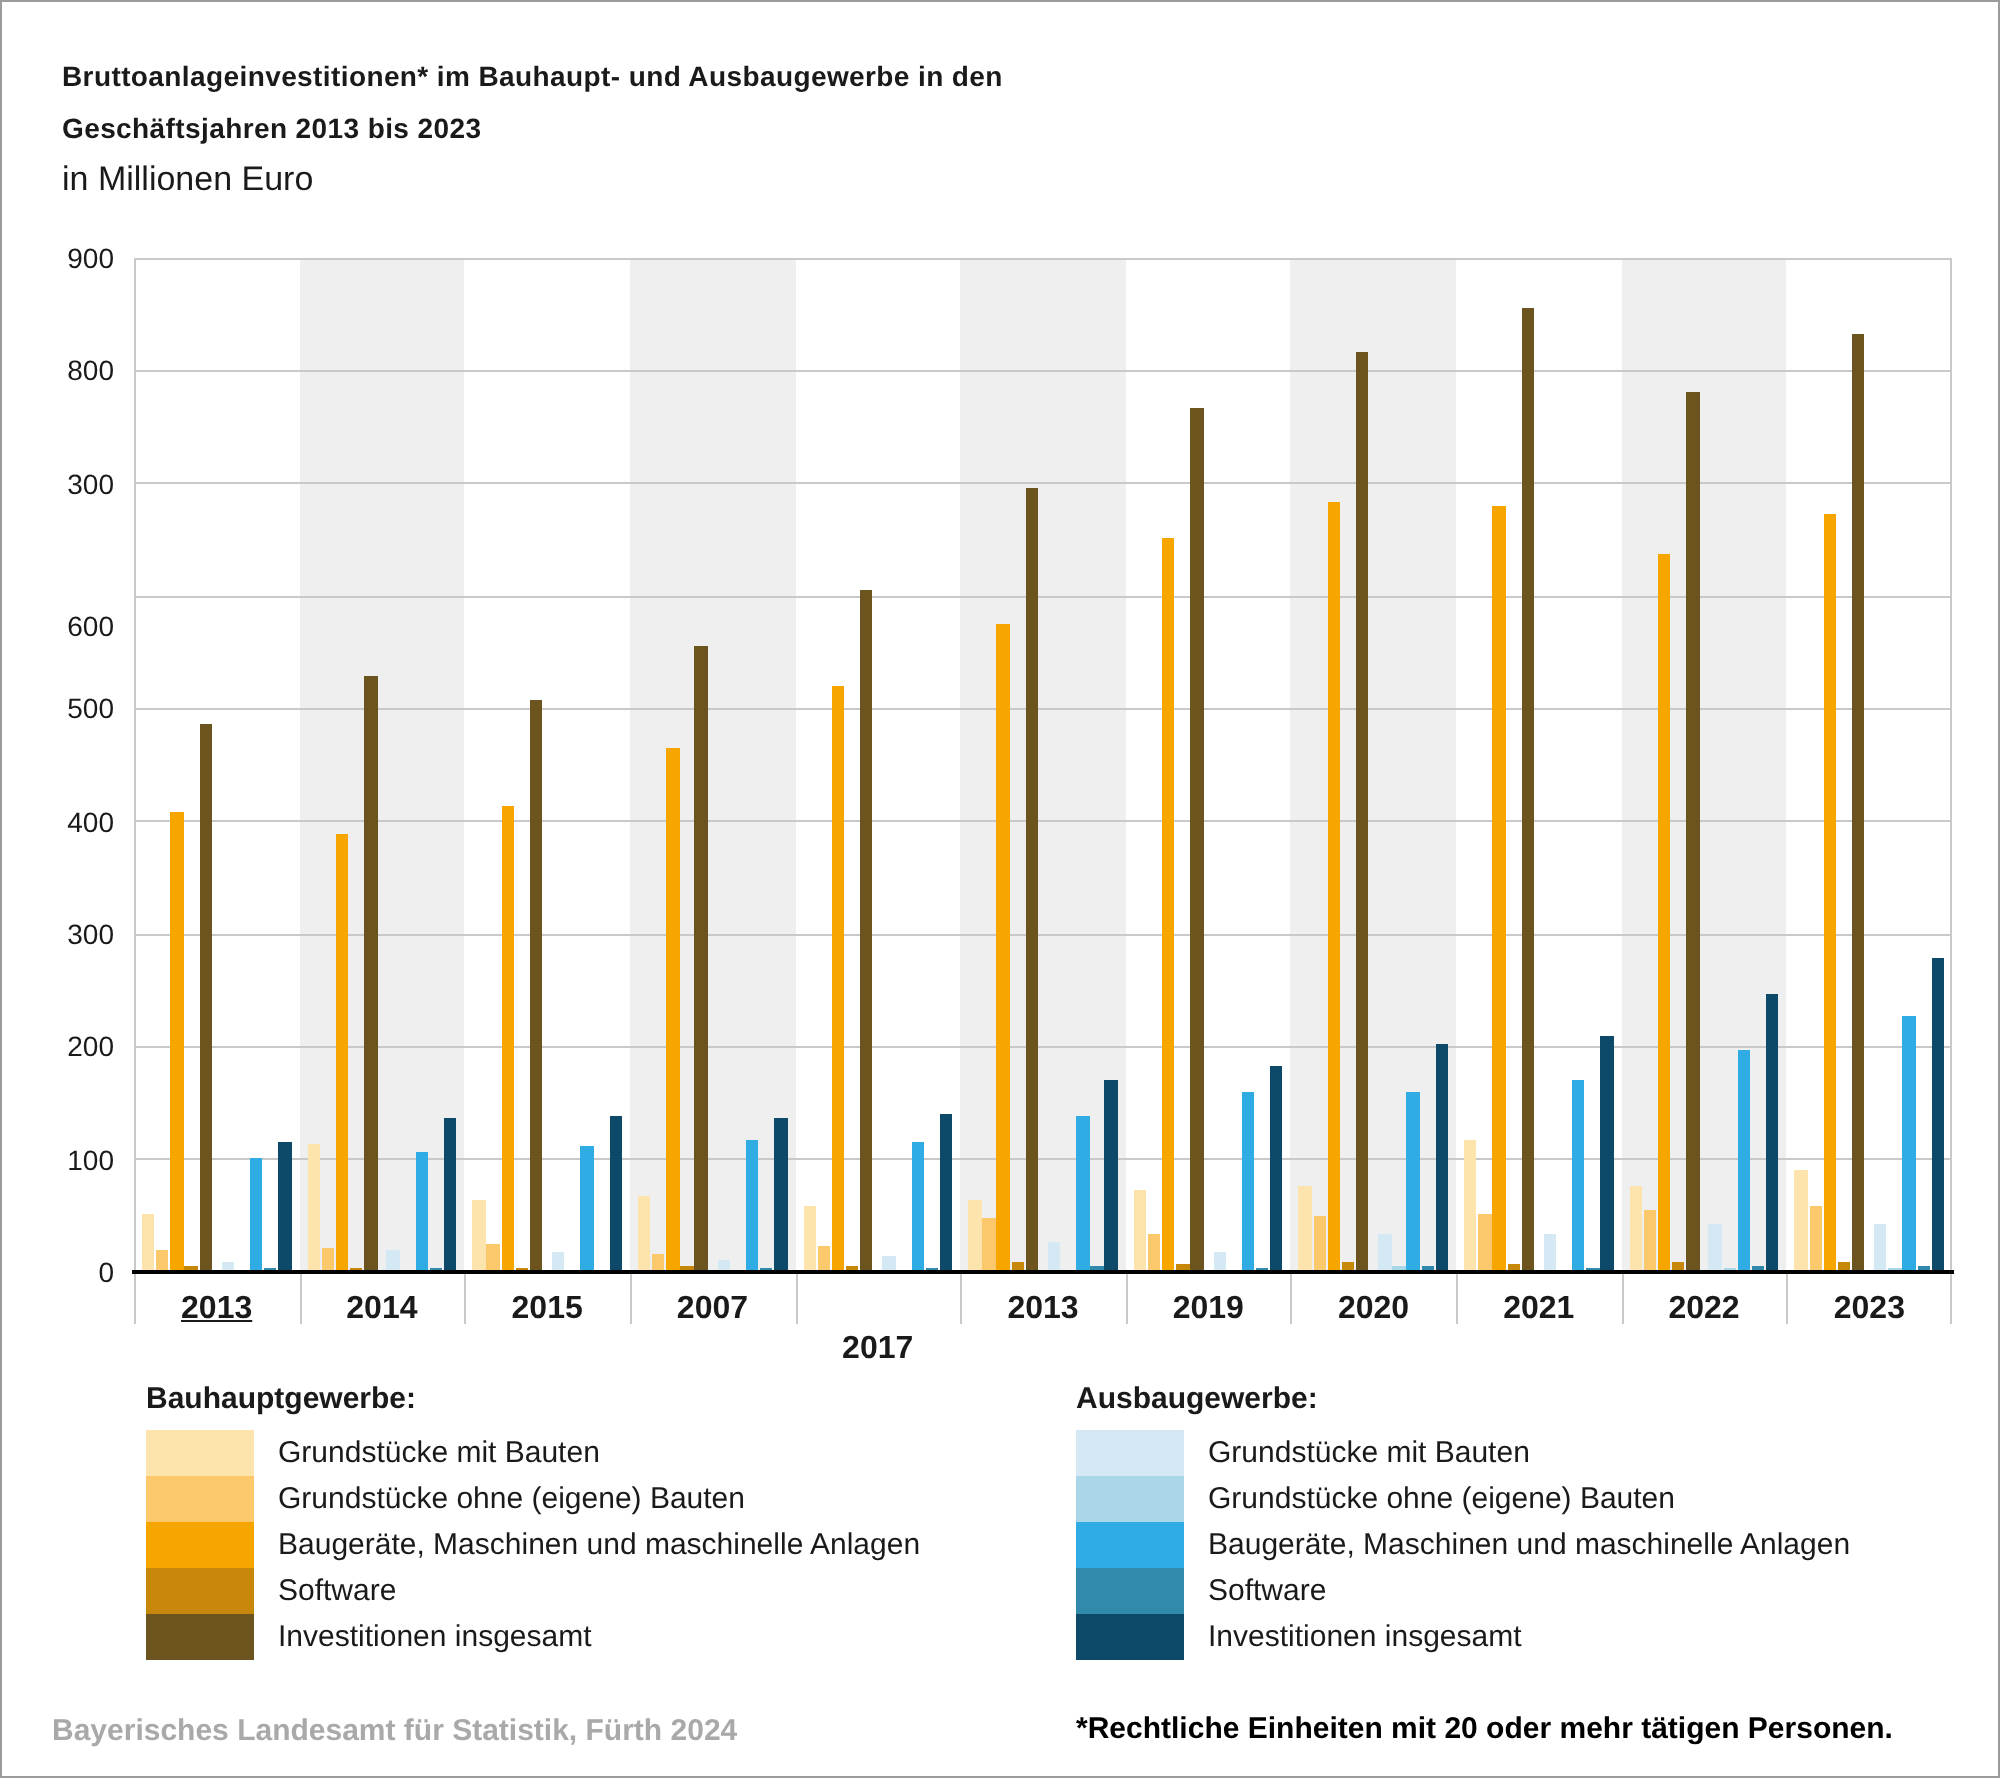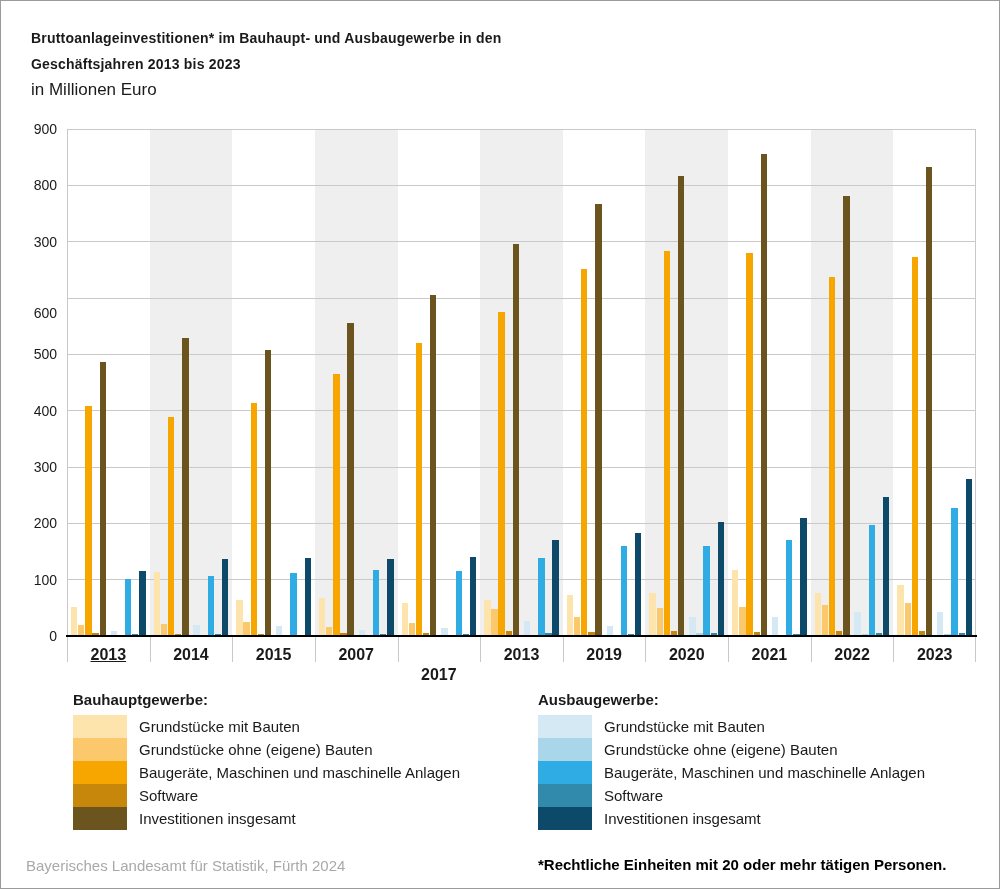--- a/index.html
+++ b/index.html
@@ -19,21 +19,21 @@
   .x-axis{position:absolute;left:0;top:508px;width:909px;height:46px;}
   .x-sep{position:absolute;top:0;width:1px;height:25px;background:#c9c9c9;}
   .x-year{position:absolute;top:9px;text-align:center;font-size:16px;font-weight:700;color:#1a1a1a;}
   .legend{position:absolute;top:690px;}
   .legend.left{left:72px;}
   .legend.right{left:537px;}
   .legend-header{font-size:15px;font-weight:700;margin-bottom:7px;}
   .legend-row{display:flex;align-items:center;height:23px;}
   .swatch{width:54px;height:23px;flex:0 0 54px;}
   .legend-label{font-size:15px;padding-left:12px;white-space:nowrap;}
-  .footer-source{position:absolute;left:25px;top:856px;font-size:15px;color:#a9a9a9;}
+  .footer-source{position:absolute;left:25px;top:856px;font-size:15px;color:#a9a9a9;font-weight:bold;}
   .footer-note{position:absolute;left:537px;top:855px;font-size:15px;font-weight:700;color:#000;}
 </style>
 </head>
 <body>
 
 <div class="page">
 
   <div class="title-block">
     <div class="title-line">Bruttoanlageinvestitionen* im Bauhaupt- und Ausbaugewerbe in den</div>
     <div class="title-line">Geschäftsjahren 2013 bis 2023</div>

